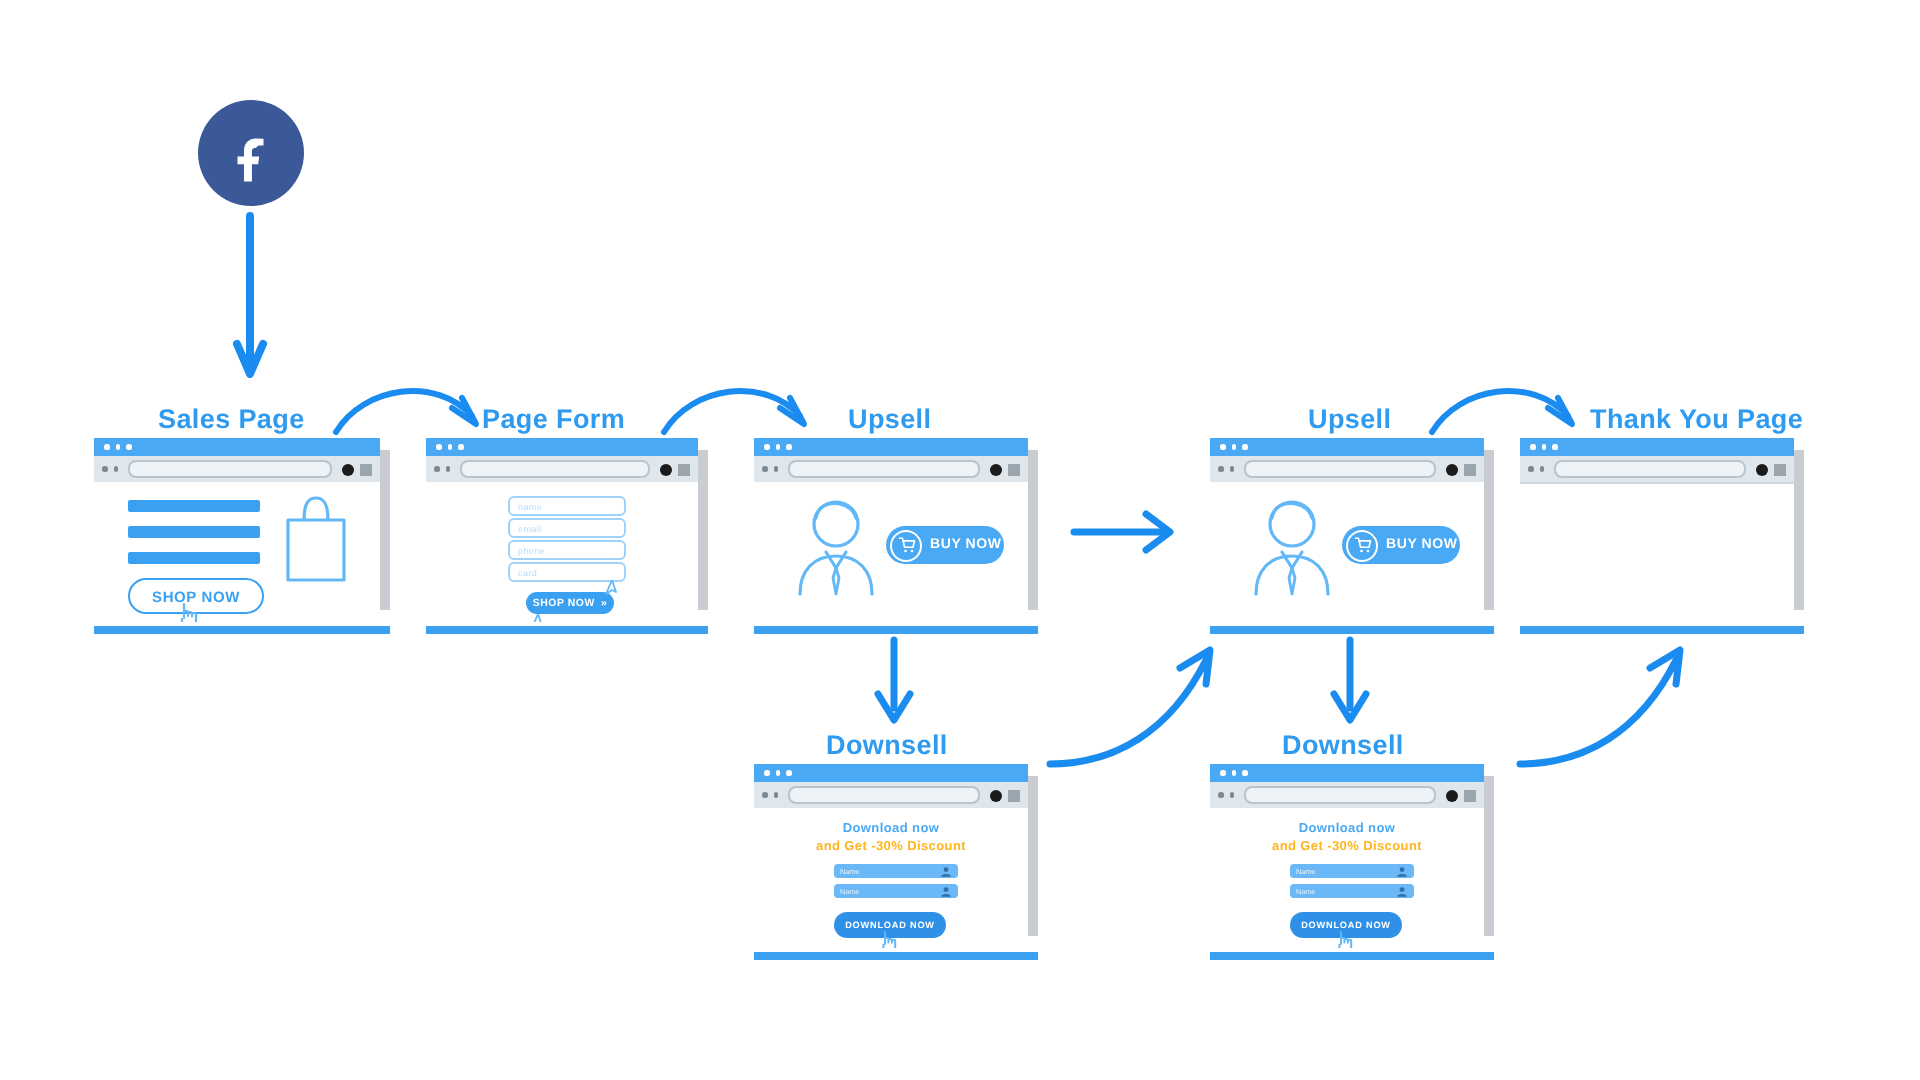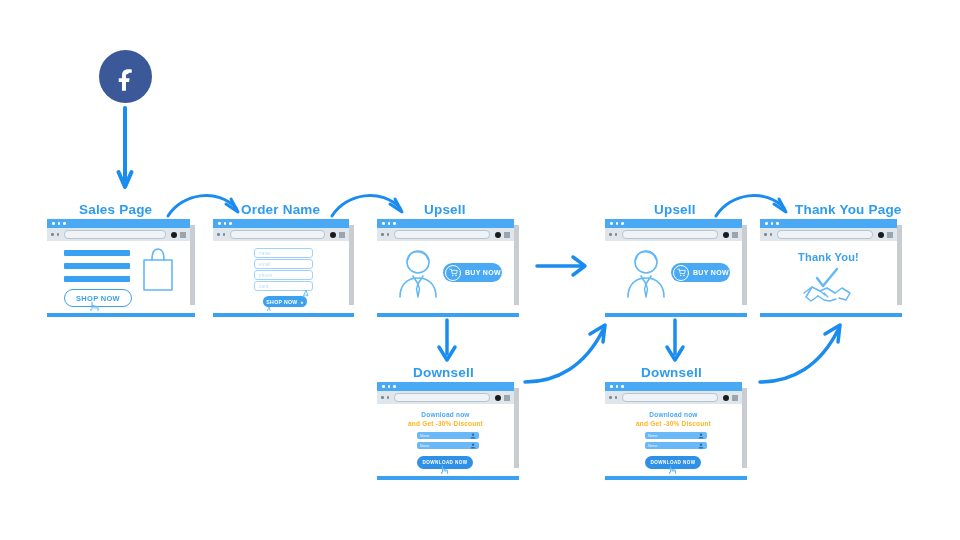--- a/index.html
+++ b/index.html
@@ -119,21 +119,21 @@
       <path fill="#ffffff" d="M14.6 8.6h2.0V5.9c-0.35-0.05-1.54-0.15-2.93-0.15-2.9 0-4.88 1.77-4.88 5.02V13H6.2v3.05h2.59V23h3.18v-6.95h2.49L14.86 13h-2.89v-1.93c0-0.88 0.24-1.47 1.5-1.47z"></path>
     </svg>
   </div>
 
   <svg class="arrow" style="left:118px;top:108px;" width="30" height="90">
     <path class="ink" d="M7,0 L7,72" stroke-width="4"></path>
     <path class="ink" d="M0.5,64 L7,79 L13.5,64" stroke-width="4"></path>
   </svg>
 
   <div class="step-title" style="left:79px;top:202px;">Sales Page</div>
-  <div class="step-title" style="left:241px;top:202px;">Order Name</div>
+  <div class="step-title" style="left:241px;top:202px;">Page Form</div>
   <div class="step-title" style="left:424px;top:202px;">Upsell</div>
   <div class="step-title" style="left:413px;top:365px;">Downsell</div>
   <div class="step-title" style="left:654px;top:202px;">Upsell</div>
   <div class="step-title" style="left:641px;top:365px;">Downsell</div>
   <div class="step-title" style="left:795px;top:202px;">Thank You Page</div>
 
   <svg class="arrow" style="left:166px;top:190px;" width="100" height="36">
     <path class="ink" d="M2,26 C16,3 52,-2 70,18" stroke-width="3"></path>
     <path class="ink" d="M60,14 L72,22 L65,9" stroke-width="3"></path>
   </svg>
@@ -332,31 +332,20 @@
         <i></i>
         <i></i>
       </div>
       <div class="toolbar">
         <span class="navdot"></span>
         <span class="navdot"></span>
         <span class="urlbar"></span>
         <span class="gear"></span>
         <span class="menu"></span>
       </div>
-      <div class="page">
-        <div class="ty-text" style="top:10px;">Thank You!</div>
-        <svg style="position:absolute;left:42px;top:26px;" width="52" height="40">
-          <path class="lineicon" d="M15,11 L21,19 L35,2" stroke-width="2.4"></path>
-          <path class="lineicon" d="M2,26 L10,20 L18,24 L25,21 L33,26" stroke-width="1.5"></path>
-          <path class="lineicon" d="M10,20 L4,30 L9,34 L16,29" stroke-width="1.5"></path>
-          <path class="lineicon" d="M33,26 L40,21 L48,26 L44,33 L37,31" stroke-width="1.5"></path>
-          <path class="lineicon" d="M16,29 L22,33 L28,34 L34,32" stroke-width="1.5"></path>
-          <path class="lineicon" d="M18,24 L23,28 M22,26 L26,30" stroke-width="1.2"></path>
-        </svg>
-      </div>
     </div>
   </div>
 
   <div class="win" style="left:377px;top:382px;width:137px;height:92px;">
     <div class="shadow-r"></div>
     <div class="shadow-b"></div>
     <div class="frame">
       <div class="titlebar">
         <i></i>
         <i></i>

